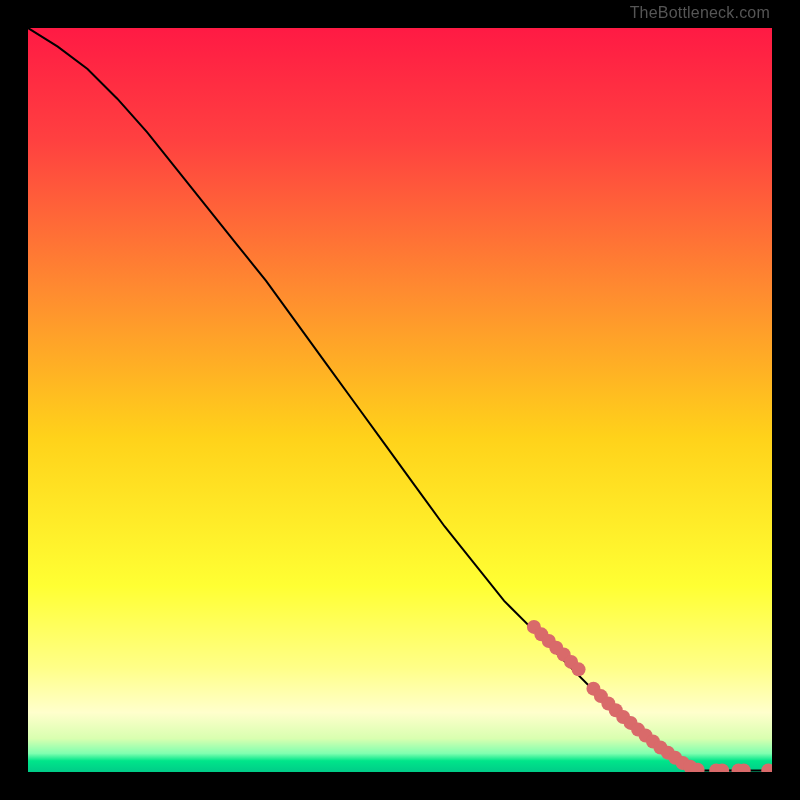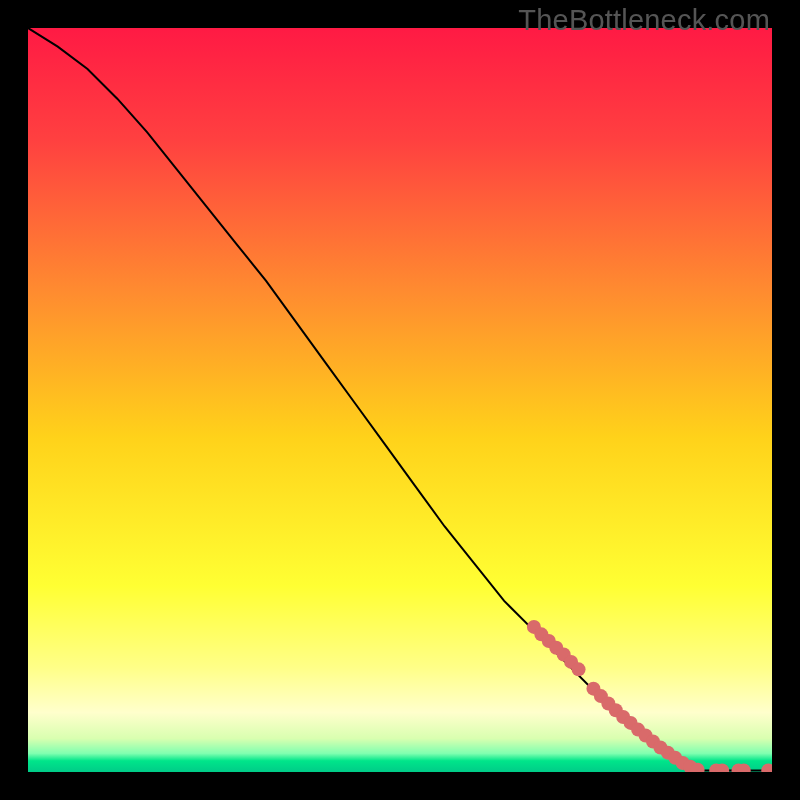--- a/index.html
+++ b/index.html
@@ -39,21 +39,21 @@
     top: 0;
     left: 0;
     width: 744px;
     height: 744px;
   }
   .watermark {
     position: absolute;
     top: 4px;
     right: 30px;
     color: #555555;
-    font-size: 29px;
+    font-size: 16px;
     font-weight: 500;
     letter-spacing: 0.2px;
     text-align: center;
   }
 </style>
 </head>
 <body>
 
 <div class="frame">
 

